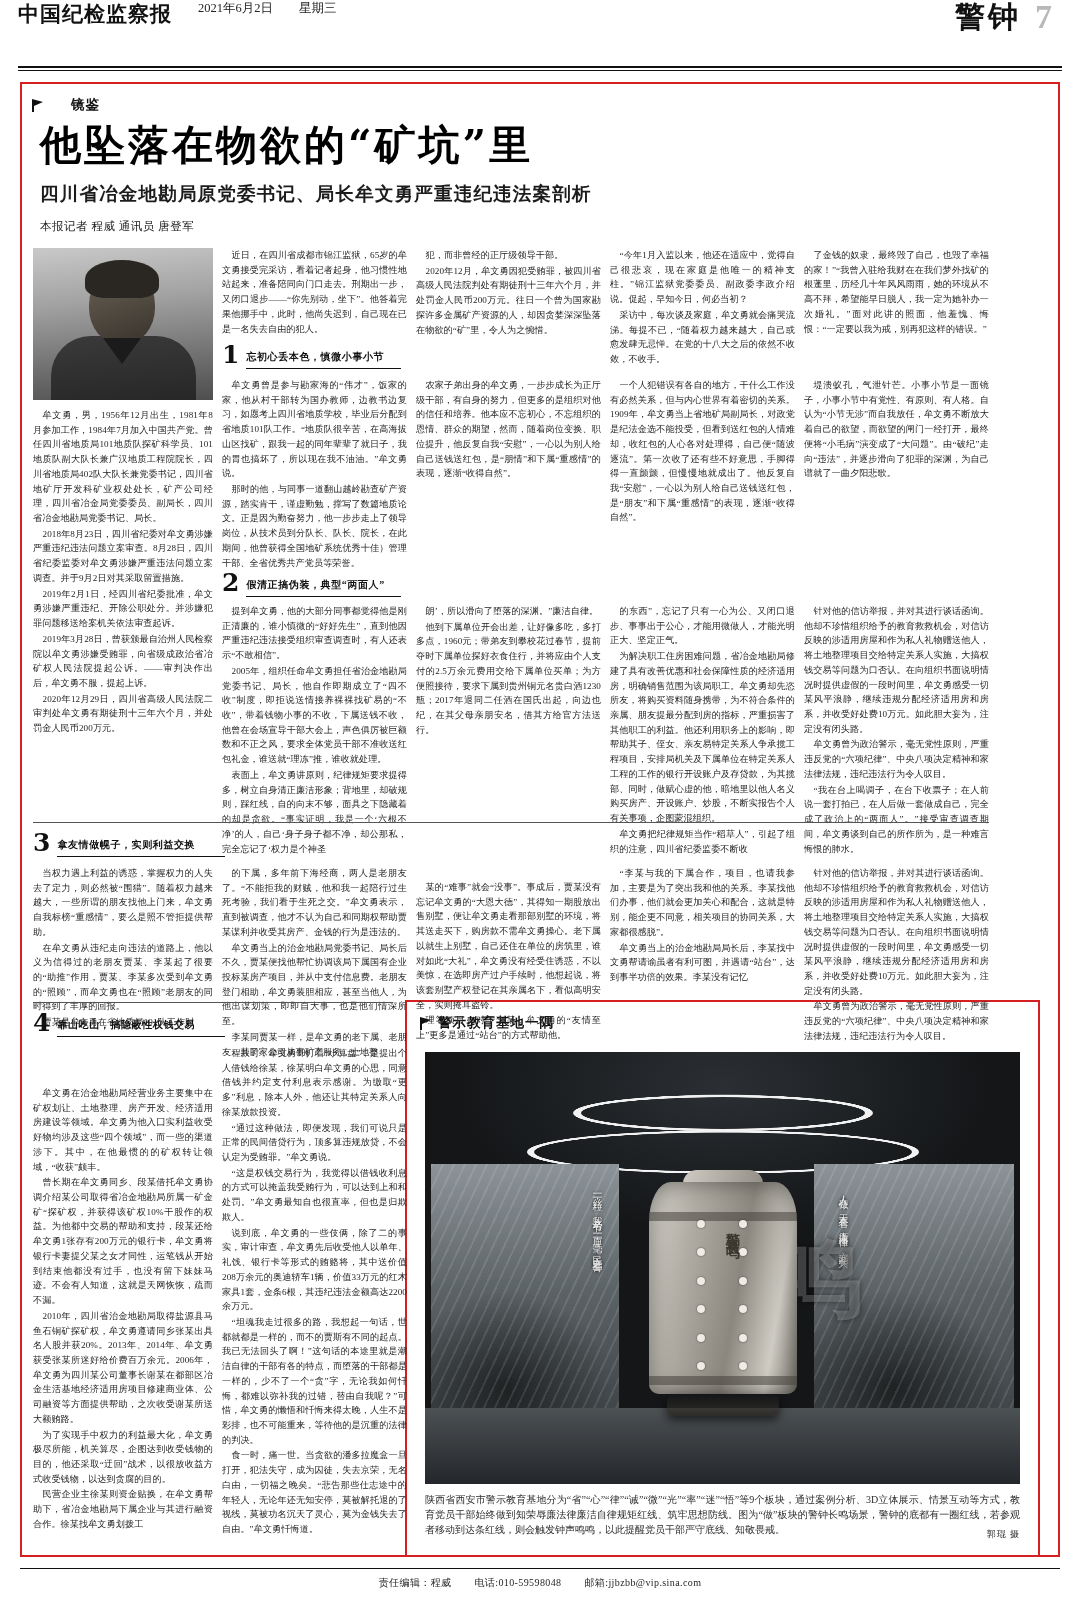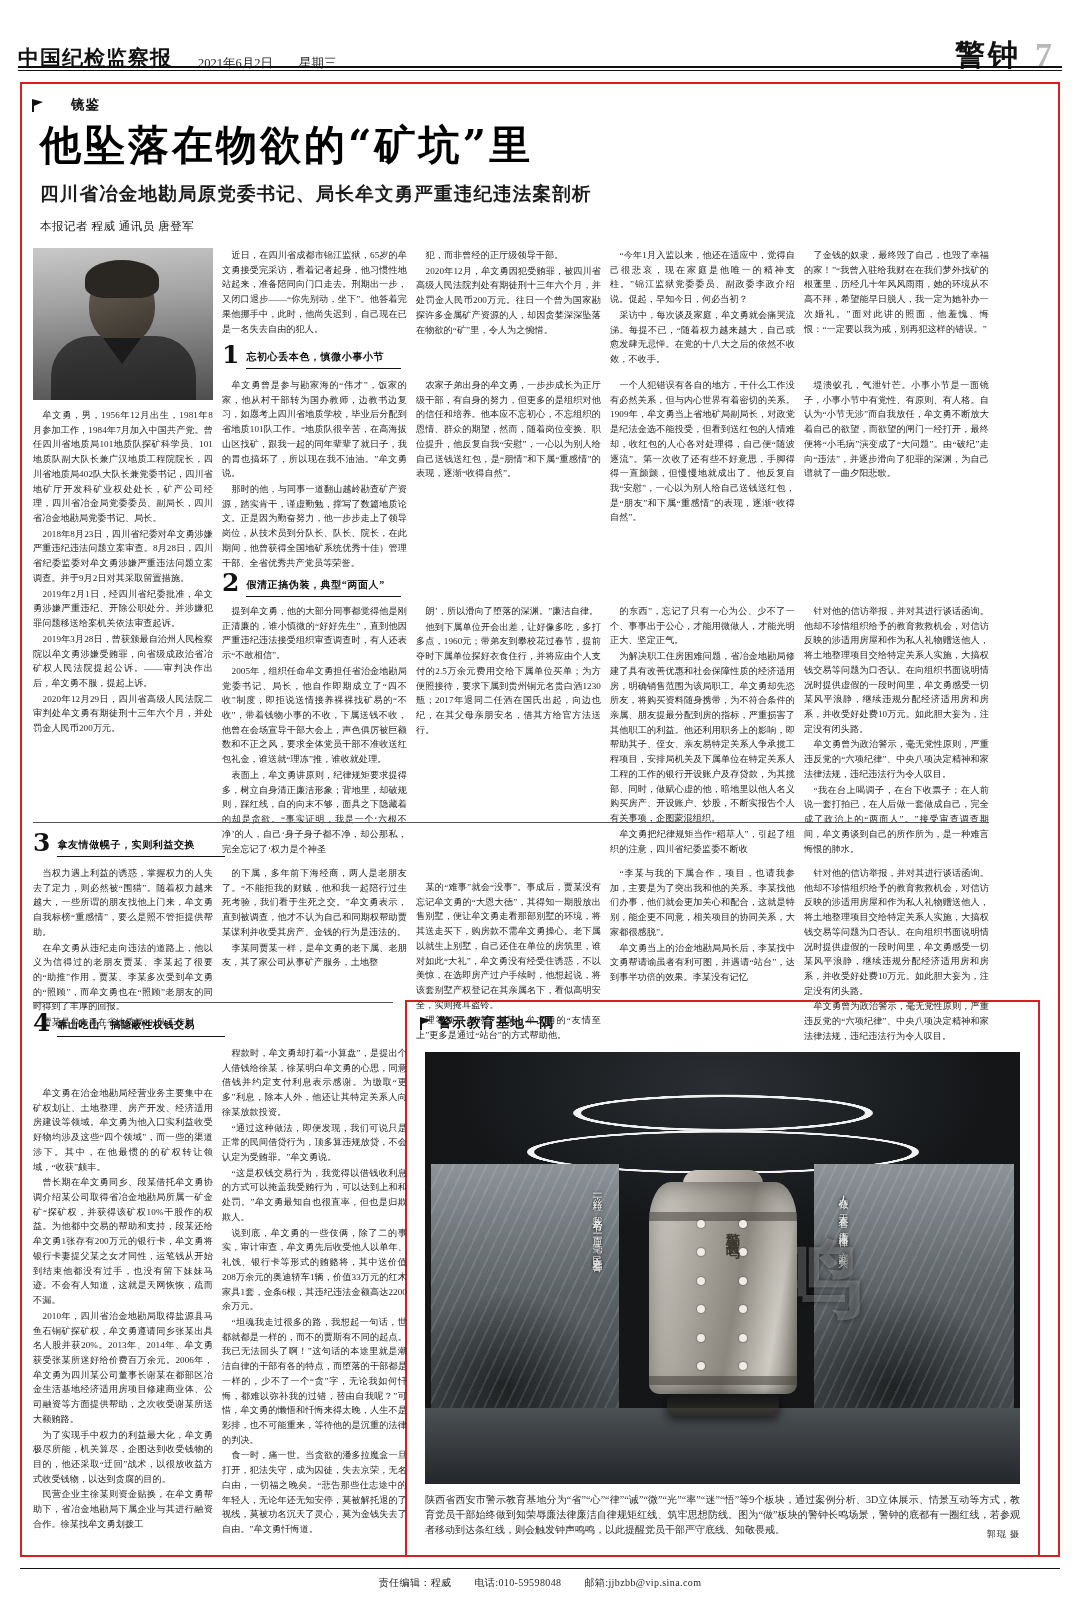--- a/index.html
+++ b/index.html
@@ -13,21 +13,21 @@
     position: relative;
     overflow: hidden;
   }
 
   
   .masthead {
     position: absolute;
     left: 0; top: 0;
     width: 1070px; height: 72px;
     display: flex;
-    align-items: flex-end;
+    align-items: flex-start;
     padding: 0 18px;
   }
   .paper-logo {
     font-family: "DejaVu Serif", serif;
     font-weight: bold;
     font-size: 21px;
     letter-spacing: 1px;
     color: #111;
     white-space: nowrap;
   }
@@ -491,21 +491,21 @@
 <div class="col" style="left:222px; top:604px; width:185px; height:200px;">
   <p>提到牟文勇，他的大部分同事都觉得他是刚正清廉的，谁小慎微的“好好先生”，直到他因严重违纪违法接受组织审查调查时，有人还表示“不敢相信”。</p>
   <p>2005年，组织任命牟文勇担任省治金地勘局党委书记、局长，他自作即期成立了“四不收”制度，即拒说送情接养裸裸找矿易的“不收”，带着钱物小事的不收，下属送钱不收，他曾在会场宣导干部大会上，声色俱厉被巨额数和不正之风，要求全体党员干部不准收送红包礼金，谁送就“理冻”推，谁收就处理。</p>
   <p>表面上，牟文勇讲原则，纪律规矩要求提得多，树立自身清正廉洁形象；背地里，却破规则，踩红线，自的向末不够，面具之下隐藏着的却是贪欲。“事实证明，我是一个‘六根不净’的人，自己‘身子身子都不净，却公那私，完全忘记了‘权力是个神圣</p>
 </div>
 <div class="col" style="left:416px; top:604px; width:185px; height:200px;">
   <p>朗’，所以滑向了堕落的深渊。”廉洁自律。</p>
   <p>他到下属单位开会出差，让好像多吃，多打多点，1960元；带弟友到攀校花过春节，提前夺时下属单位探好衣食住行，并将应由个人支付的2.5万余元费用交给下属单位买单；为方便照接待，要求下属到贵州铜元名贵白酒1230瓶；2017年退同二任酒在国氏出起，向边也纪，在其父母亲朋安名，借其方给官方法送行。</p>
 </div>
 <div class="col" style="left:610px; top:604px; width:185px; height:200px;">
-  <p>的东西”，忘记了只有一心为公、少不了一个、事事出于公心，才能用微做人，才能光明正大、坚定正气。</p>
+  <p>的东西”，忘记了只有一心为公、又闭口退步、事事出于公心，才能用微做人，才能光明正大、坚定正气。</p>
   <p>为解决职工住房困难问题，省冶金地勘局修建了具有改善优惠和社会保障性质的经济适用房，明确销售范围为该局职工。牟文勇却先恣所友，将购买资料随身携带，为不符合条件的亲属、朋友提最分配到房的指标，严重损害了其他职工的利益。他还利用职务上的影响，即帮助其子、侄女、亲友易特定关系人争承揽工程项目，安排局机关及下属单位在特定关系人工程的工作的银行开设账户及存贷款，为其揽部、同时，做赋心虚的他，暗地里以他人名义购买房产、开设账户、炒股，不断实报告个人有关事项，企图蒙混组织。</p>
   <p>牟文勇把纪律规矩当作“稻草人”，引起了组织的注意，四川省纪委监委不断收</p>
 </div>
 <div class="col" style="left:804px; top:604px; width:185px; height:200px;">
   <p>针对他的信访举报，并对其进行谈话函询。他却不珍惜组织给予的教育救救机会，对信访反映的涉适用房屋和作为私人礼物赠送他人，将土地整理项目交给特定关系人实施，大搞权钱交易等问题为口否认。在向组织书面说明情况时提供虚假的一段时间里，牟文勇感受一切某风平浪静，继续违规分配经济适用房和房系，并收受好处费10万元。如此胆大妄为，注定没有闭头路。</p>
   <p>牟文勇曾为政治警示，毫无党性原则，严重违反党的“六项纪律”、中央八项决定精神和家法律法规，违纪违法行为令人叹目。</p>
   <p>“我在台上喝调子，在台下收票子；在人前说一套打拍已，在人后做一套做成自己，完全成了政治上的“两面人”。”接受审查调查期间，牟文勇谈到自己的所作所为，是一种难言悔恨的肺水。</p>
 </div>
 
 <div class="hr-line" style="left:33px; top:822px; width:956px;"></div>
@@ -518,20 +518,21 @@
   </span>
 </div>
 
 <div class="col" style="left:33px; top:866px; width:180px; height:130px;">
   <p>当权力遇上利益的诱惑，掌握权力的人失去了定力，则必然被“围猎”。随着权力越来越大，一些所谓的朋友找他上门来，牟文勇自我标榜“重感情”，要么是照不管拒提供帮助。</p>
   <p>在牟文勇从违纪走向违法的道路上，他以义为信得过的老朋友贾某、李某起了很要的“助推”作用，贾某、李某多次受到牟文勇的“照顾”，而牟文勇也在“照顾”老朋友的同时得到了丰厚的回报。</p>
   <p>贾某是牟文勇在省地质局101队工作时</p>
 </div>
 <div class="col" style="left:222px; top:866px; width:185px; height:130px;">
   <p>的下属，多年前下海经商，两人是老朋友了。“不能拒我的财贼，他和我一起陪行过生死考验，我们看于生死之交。”牟文勇表示，直到被调查，他才不认为自己和同期权帮助贾某谋利并收受其房产、金钱的行为是违法的。</p>
+  <p>牟文勇当上的治金地勘局党委书记、局长后不久，贾某便找他帮忙协调该局下属国有企业投标某房产项目，并从中支付信息费。老朋友登门相助，牟文勇装胆相应，甚至当他人，为他出谋划策，即即自大事，也是他们情深所至。</p>
   <p>李某同贾某一样，是牟文勇的老下属、老朋友，其了家公司从事矿产服务，土地整</p>
 </div>
 <div class="col" style="left:416px; top:866px; width:185px; height:130px;margin-top:14px;">
   <p>某的“难事”就会“没事”。事成后，贾某没有忘记牟文勇的“大恩大德”，其得知一期股放出售别墅，便让牟文勇走看那部别墅的环境，将其送走买下，购房款不需牟文勇操心。老下属以就生上别墅，自己还住在单位的房筑里，谁对如此“大礼”，牟文勇没有经受住诱惑，不以美惊，在选即房产过户手续时，他想起说，将该套别墅产权登记在其亲属名下，看似高明安全，实则掩耳盗铃。</p>
   <p>理等项目。对于李某，牟文勇的“友情至上”更多是通过“站台”的方式帮助他。</p>
 </div>
 <div class="col" style="left:610px; top:866px; width:185px; height:130px;">
   <p>“李某与我的下属合作，项目，也请我参加，主要是为了突出我和他的关系。李某找他们办事，他们就会更加关心和配合，这就是特别，能企更不同意，相关项目的协同关系，大家都很感脱”。</p>
   <p>牟文勇当上的治金地勘局局长后，李某找中文勇帮请谕虽者有利可图，并遇请“站台”，达到事半功倍的效果。李某没有记忆</p>
 </div>

